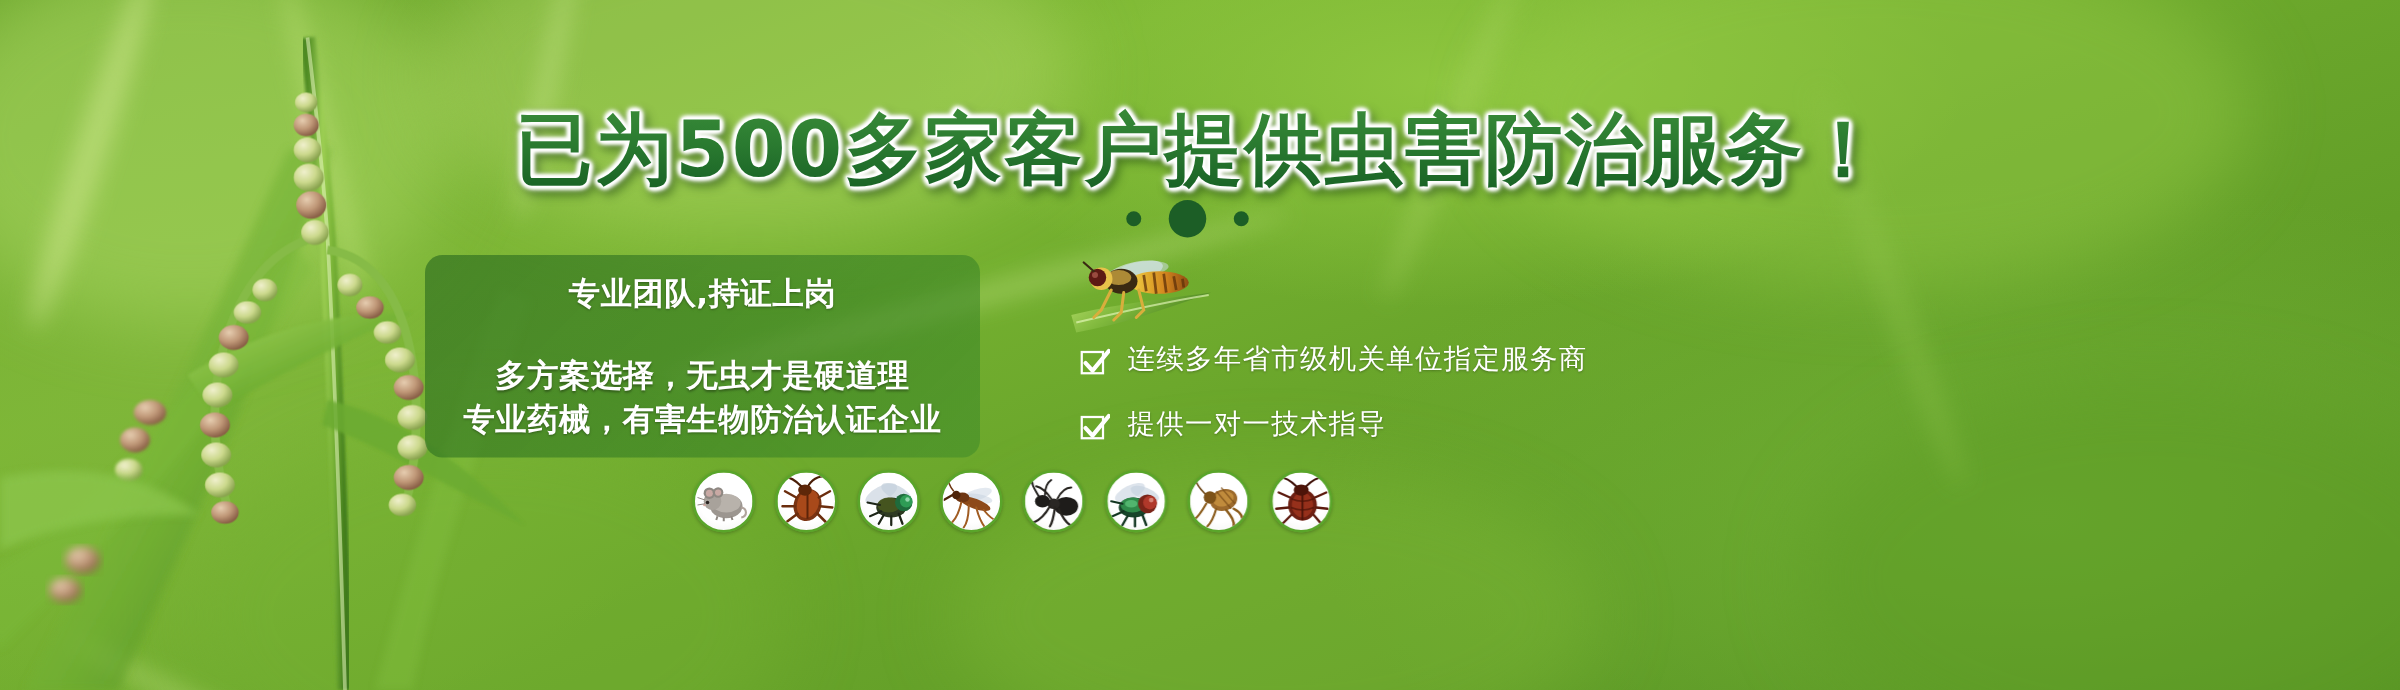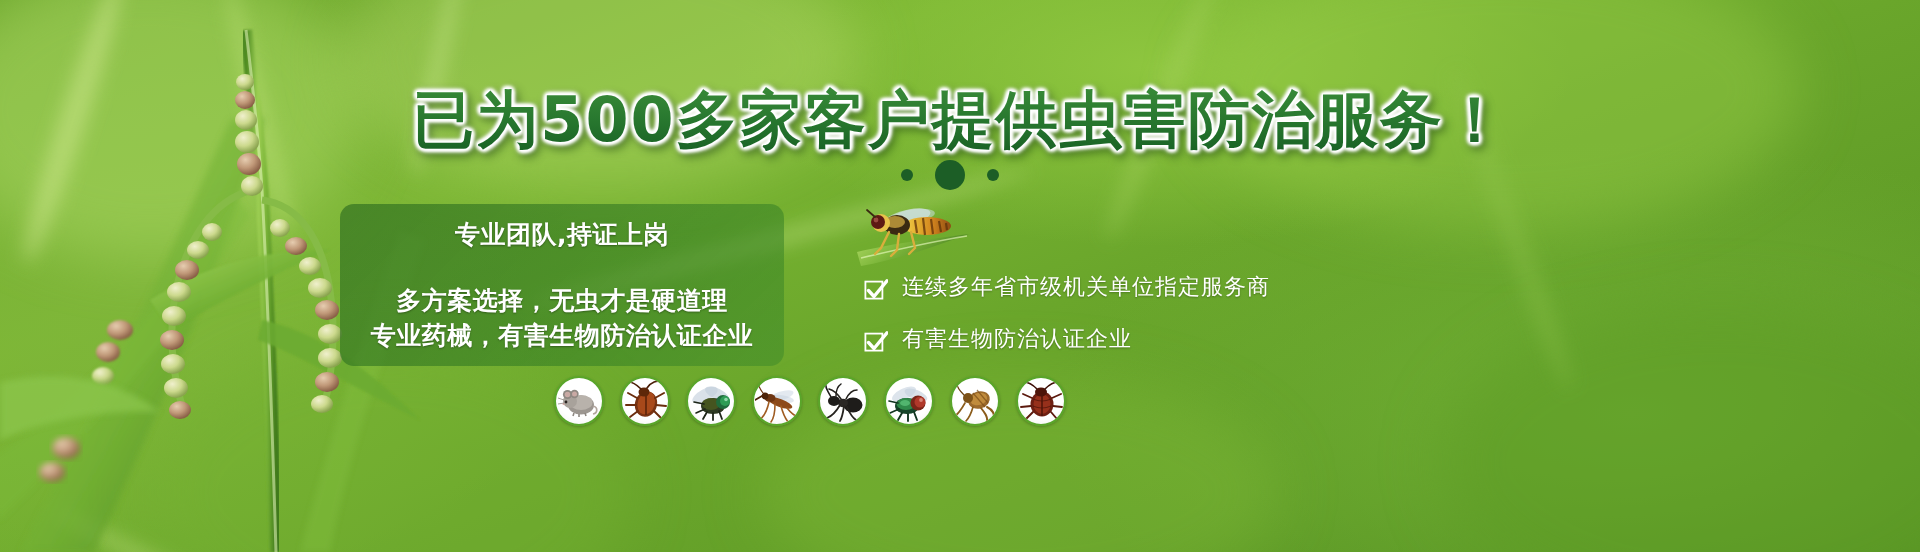--- a/index.html
+++ b/index.html
@@ -301,21 +301,21 @@
       <span class="bullet-text">连续多年省市级机关单位指定服务商</span>
     </div>
 
     <div class="bullet">
       <span class="bullet-box">
         <svg viewBox="0 0 24 24" width="24" height="24">
           <rect x="1.4" y="3.6" width="17" height="17" fill="none" stroke="#ffffff" stroke-width="1.8"></rect>
           <path d="M 4.5 12.5 L 10 18.5 L 23 2.8" fill="none" stroke="#ffffff" stroke-width="3.4" stroke-linecap="round" stroke-linejoin="round"></path>
         </svg>
       </span>
-      <span class="bullet-text">有害生物防治认证企业</span>
+      <span class="bullet-text">提供一对一技术指导</span>
     </div>
 
   </div>
 
   <div class="pests">
 
     <div class="pest">
       <svg viewBox="0 0 44 44" width="44" height="44">
         <ellipse cx="24" cy="26" rx="13" ry="9.5" fill="#9c9690"></ellipse>
         <ellipse cx="24" cy="23.5" rx="11.5" ry="7.5" fill="#b8b2ab"></ellipse>

